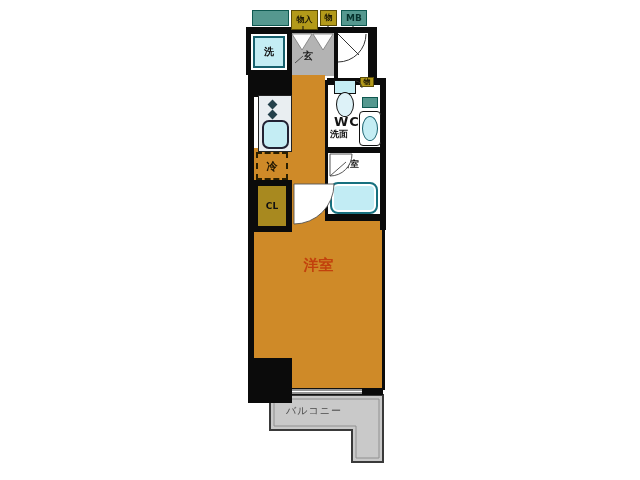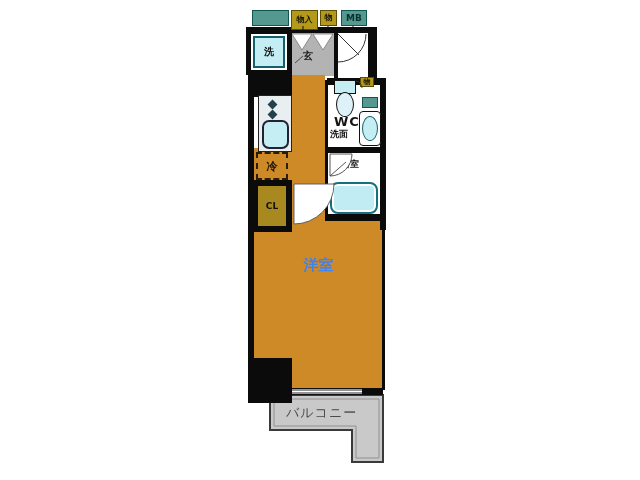--- a/index.html
+++ b/index.html
@@ -21,21 +21,21 @@
 </style>
 </head>
 <body>
 
 <div class="canvas">
 
   <svg class="layer" id="balcony-layer">
     <polygon points="270,395 383,395 383,462 352,462 352,430 270,430" fill="#c9c9c9" stroke="#3a3a3a" stroke-width="2"></polygon>
     <polygon points="274,399 379,399 379,458 356,458 356,426 274,426" fill="none" stroke="#909090" stroke-width="1"></polygon>
   </svg>
-  <div class="txt" style="left:286px;top:404px;font-size:13px;color:#4a4a4a;letter-spacing:1px;">バルコニー</div>
+  <div class="txt" style="left:286px;top:404px;font-size:10px;color:#4a4a4a;letter-spacing:1px;">バルコニー</div>
 
   <div class="abs floor" style="left:290px;top:33px;width:46px;height:43px;background:#b3b3b3;"></div>
   <div class="abs floor" style="left:290px;top:75px;width:35px;height:107px;background:#cf8a28;"></div>
   <div class="abs floor" style="left:254px;top:148px;width:36px;height:34px;background:#cf8a28;"></div>
   <div class="abs floor" style="left:254px;top:182px;width:129px;height:208px;background:#cf8a28;"></div>
   <div class="abs floor" style="left:328px;top:85px;width:52px;height:62px;background:#ffffff;"></div>
   <div class="abs floor" style="left:328px;top:153px;width:52px;height:61px;background:#ffffff;"></div>
 
   <div class="abs wall" style="left:246px;top:27px;width:131px;height:6px;"></div>
   <div class="abs wall" style="left:248px;top:27px;width:6px;height:376px;"></div>
@@ -70,21 +70,21 @@
   <div class="abs fixture" style="left:336px;top:92px;width:18px;height:25px;background:#ddf2f8;border:1px solid #111;border-radius:50%;"></div>
   <div class="abs fixture" style="left:362px;top:97px;width:16px;height:11px;background:#55988f;border:1px solid #0e5850;"></div>
   <div class="abs fixture" style="left:359px;top:111px;width:22px;height:35px;background:#fff;border:1px solid #111;border-radius:4px;"></div>
   <div class="abs fixture cyan" style="left:362px;top:116px;width:16px;height:25px;border-radius:50%;border:1px solid #16606d;"></div>
   <div class="abs fixture" style="left:330px;top:182px;width:48px;height:32px;background:#c2ecf4;border:2px solid #17707e;border-radius:8px;box-shadow:inset 0 0 0 2px #fff;"></div>
 
   <div class="txt" style="left:303px;top:49px;font-size:10px;font-weight:bold;color:#222;">玄</div>
   <div class="txt" style="left:334px;top:114px;font-size:13px;font-weight:bold;letter-spacing:1px;">WC</div>
   <div class="txt" style="left:330px;top:128px;font-size:9px;font-weight:bold;text-align:center;">洗面</div>
   <div class="txt" style="left:341px;top:158px;font-size:9px;font-weight:bold;">浴室</div>
-  <div class="txt" style="left:254px;top:255px;width:129px;text-align:center;font-size:15px;font-weight:bold;color:#3b82f6;line-height:1.35;">
+  <div class="txt" style="left:254px;top:255px;width:129px;text-align:center;font-size:15px;font-weight:bold;color:#c2410c;line-height:1.35;">
     <div>洋室</div>
   </div>
 
   <div class="abs lbl callout-teal" style="left:252px;top:10px;width:37px;height:16px;"></div>
   <div class="abs lbl callout-yellow" style="left:291px;top:10px;width:27px;height:20px;">物入</div>
   <div class="abs lbl callout-yellow" style="left:320px;top:10px;width:17px;height:16px;">物</div>
   <div class="abs lbl callout-teal" style="left:341px;top:10px;width:26px;height:16px;">MB</div>
   <div class="abs lbl callout-yellow" style="left:360px;top:77px;width:14px;height:10px;font-size:7px;z-index:5;">物</div>
 
   <svg class="layer" id="overlay-layer">

